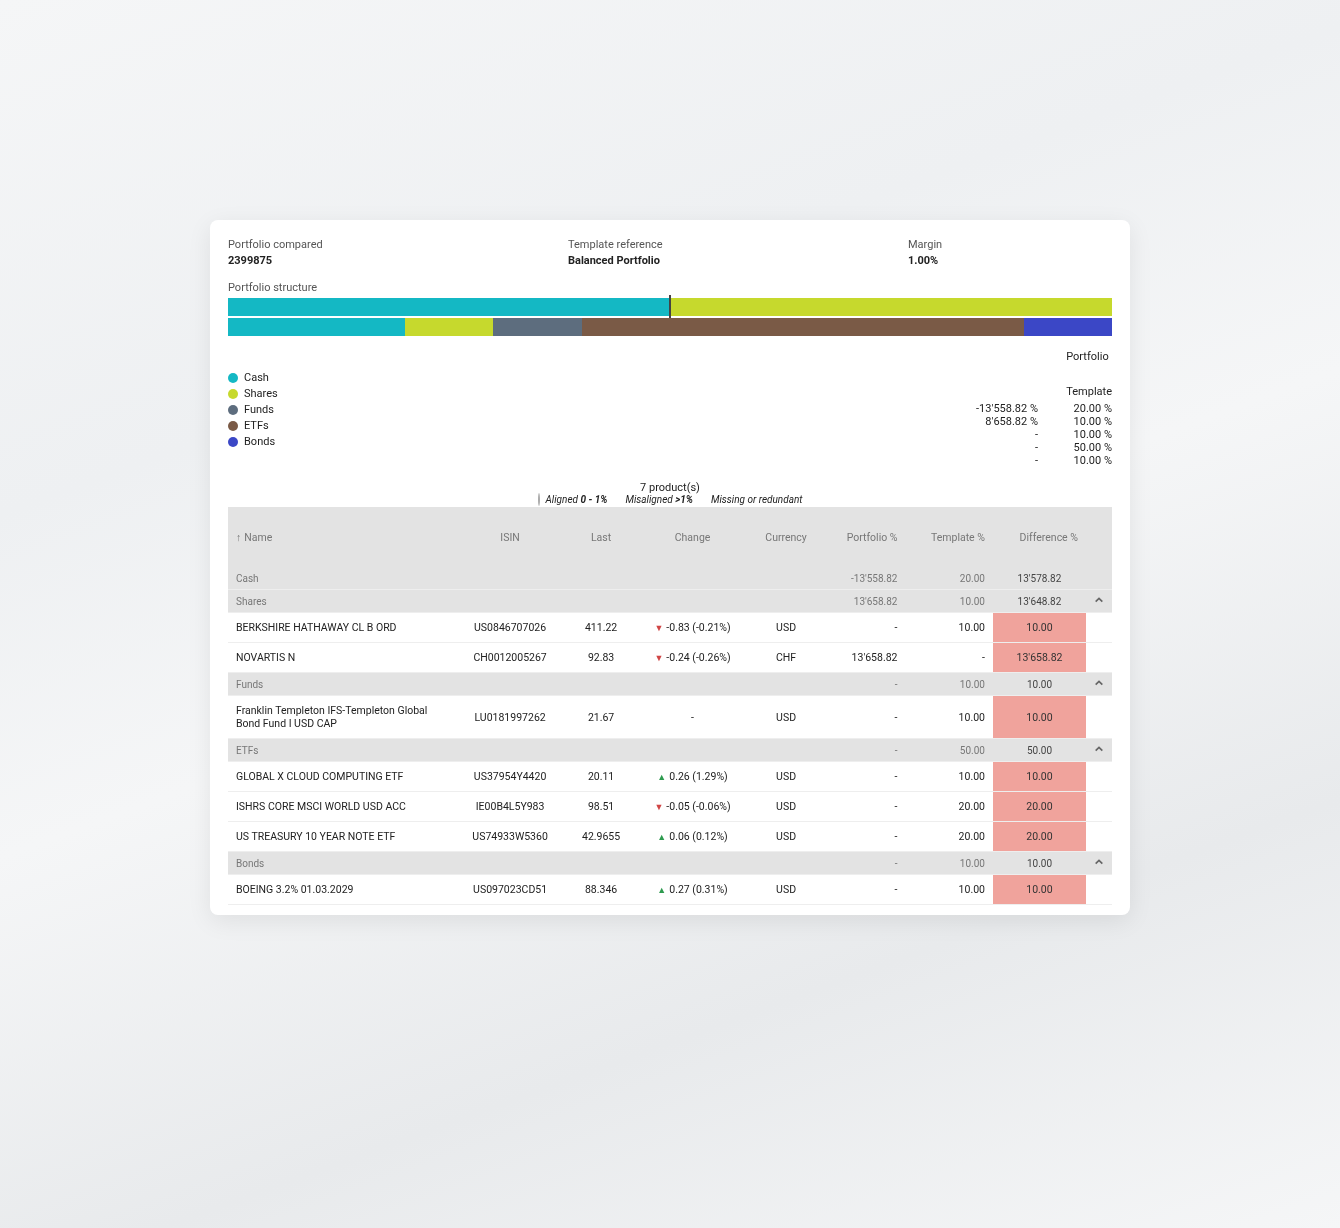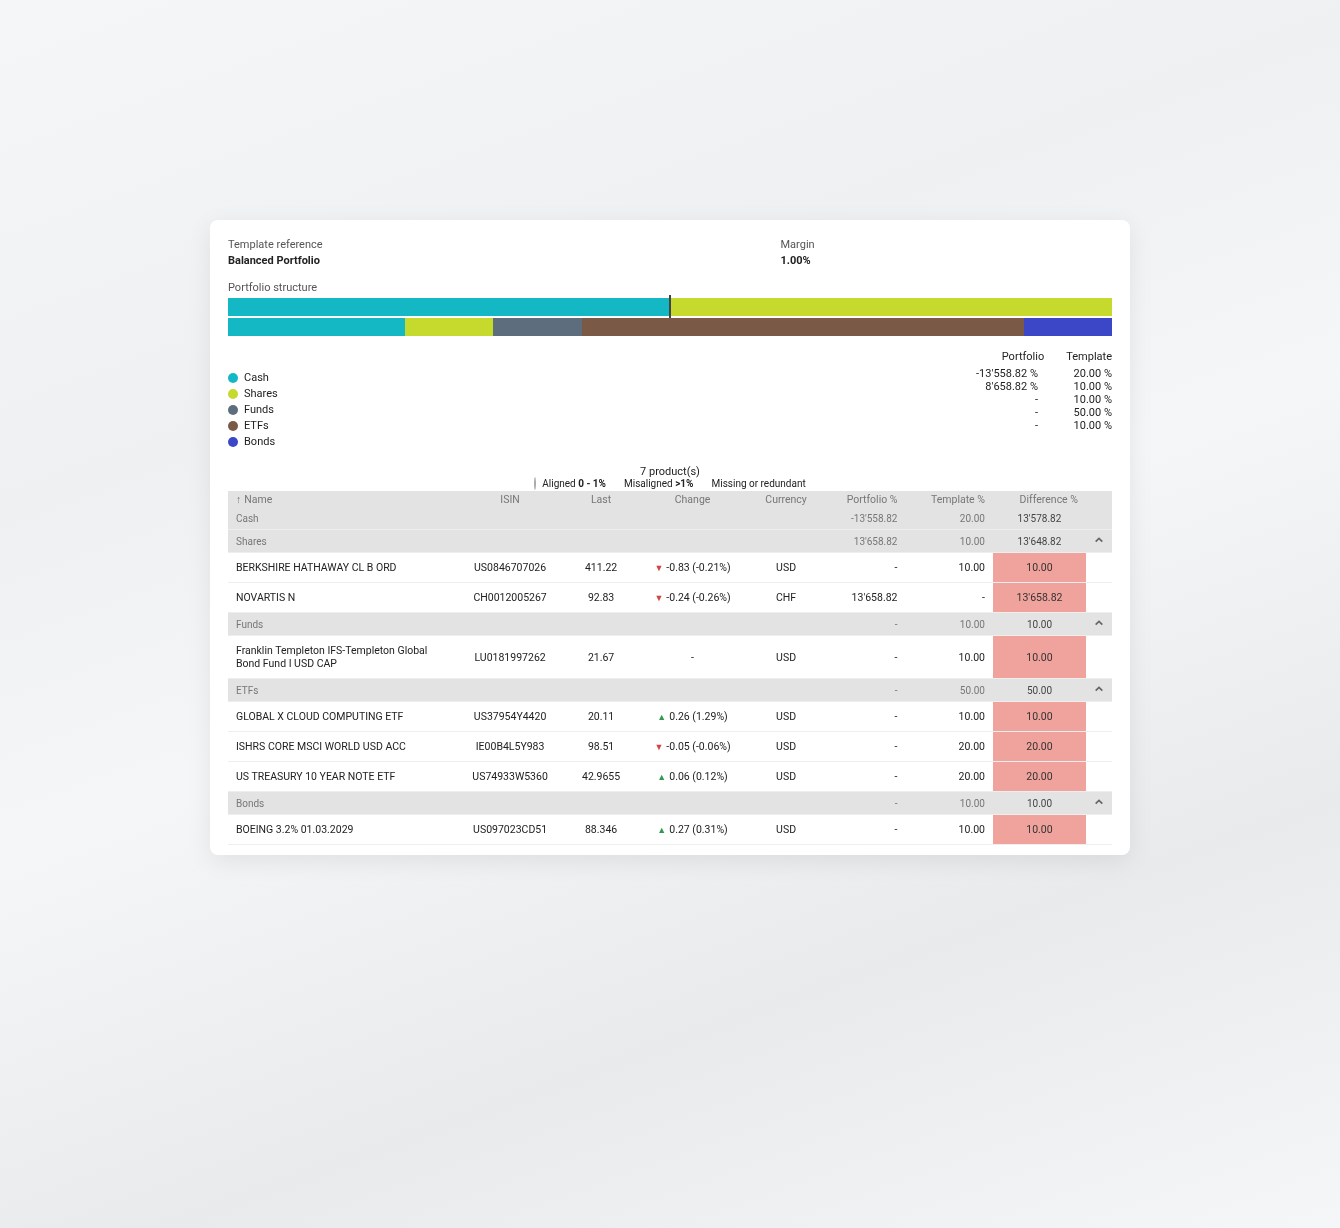--- a/index.html
+++ b/index.html
@@ -34,31 +34,31 @@
   .cy { background: #14b8c4; } 
   .lg { background: #c6d92d; } 
   .sb { background: #5d6d7e; } 
   .br { background: #7a5a46; } 
   .bl { background: #3b47c6; } 
   .legend-table { display: flex; margin-top: 14px; }
   .legend-col { flex: 1; }
   .legend-item { display: flex; align-items: center; margin: 3px 0; }
   .dot { width: 10px; height: 10px; border-radius: 50%; margin-right: 6px; }
   .legend-nums { display: flex; flex-direction: column; align-items: flex-end; }
-  .legend-head { display: flex; justify-content: flex-end; gap: 22px; margin-bottom: 4px; }
+  .legend-head { display: flex; justify-content: flex-end; gap: 22px; margin-bottom: 4px; flex-direction: column; }
   .legend-row-nums { display: flex; gap: 22px; }
   .legend-row-nums span { min-width: 52px; text-align: right; white-space: nowrap; }
   .toolbar { display: flex; justify-content: space-between; align-items: center; margin: 14px 0 2px 0; flex-direction: column; }
-  .legend-inline { display: flex; align-items: center; gap: 12px; font-size: 10px; }
+  .legend-inline { display: flex; align-items: center; gap: 12px; font-size: 10px; font-style: italic; }
   .legend-inline .dot { width: 10px; height: 10px; }
   .dot-open { border: 1px solid #aaa; background: #fff; }
   .dot-tan { background: #e9cfa9; }
   .dot-red { background: #e98f87; }
   table { width: 100%; border-collapse: collapse; font-size: 10.5px; }
-  thead th { background: #e3e3e3; color: #777; font-weight: 400; text-align: right; padding: 2px 8px; }
+  thead th { background: #e3e3e3; color: #777; font-weight: 400; text-align: right; padding: 24px 8px; }
   thead th:first-child { text-align: left; }
   thead th.isin, thead th.last, thead th.change, thead th.cur { text-align: center; }
   tbody td { padding: 8px 8px; border-bottom: 1px solid #eee; text-align: right; vertical-align: middle; }
   tbody td.name { text-align: left; max-width: 180px; }
   tbody td.isin, tbody td.last, tbody td.change, tbody td.cur { text-align: center; }
   tr.cat td { background: #e3e3e3; color: #777; font-size: 10px; padding: 5px 8px; }
   tr.cat td.diff { color: #444; }
   td.diff.hi { background: #f0a39c; color: #333; text-align: center; }
   td.diff { text-align: center; }
   .arrow-up::before { content: "▲"; color: #2e9b4f; margin-right: 3px; font-size: 9px; }
@@ -69,20 +69,24 @@
   .legend-row-nums .p { width: 80px; }
   .legend-row-nums .t { width: 48px; }
 </style>
 </head>
 <body>
 
 <div class="card">
 
   <div class="header-row">
     <div class="header-block">
+      <div class="header-label">Portfolio compared</div>
+      <div class="header-value">2399875</div>
+    </div>
+    <div class="header-block">
       <div class="header-label">Template reference</div>
       <div class="header-value">Balanced Portfolio</div>
     </div>
     <div class="header-block margin">
       <div class="header-label">Margin</div>
       <div class="header-value">1.00%</div>
     </div>
   </div>
 
   <div class="section-label">Portfolio structure</div>

